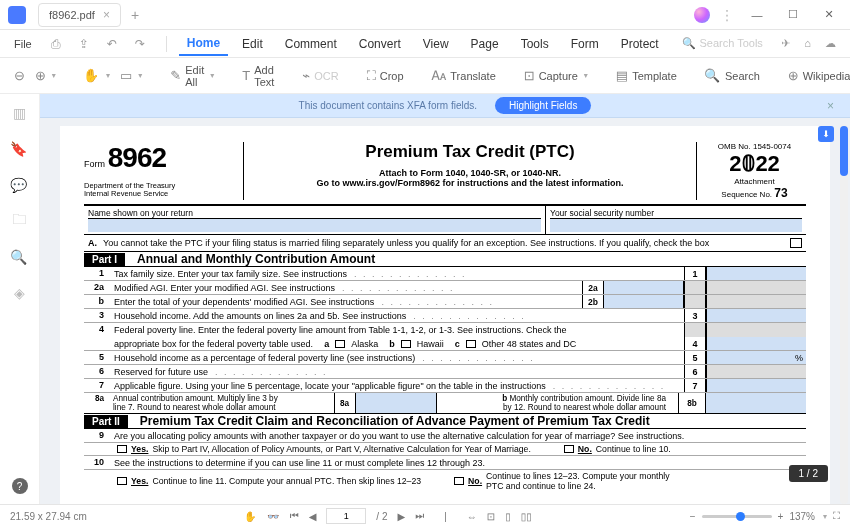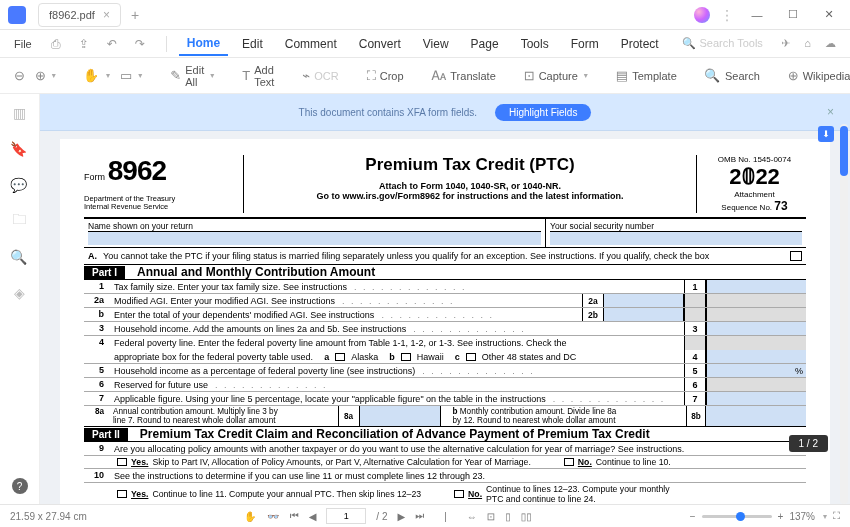--- a/index.html
+++ b/index.html
@@ -34,21 +34,21 @@
 .chev { font-size: 8px; color: #aaa; margin-left: 2px; }
 .disabled { color: #ccc; }
 
 
 .main { display: flex; height: 410px; position: relative; }
 .sidebar-left { width: 40px; background: #fff; border-right: 1px solid #eee; display: flex; flex-direction: column; align-items: center; padding-top: 10px; gap: 18px; }
 .sb-icon { width: 18px; height: 18px; color: #bbb; display: flex; align-items: center; justify-content: center; font-size: 14px; cursor: pointer; }
 .help-icon { margin-top: auto; margin-bottom: 10px; width: 16px; height: 16px; border-radius: 50%; background: #666; color: #fff; font-size: 10px; display: flex; align-items: center; justify-content: center; }
 
 .doc-area { flex: 1; overflow: hidden; background: #eef1f5; position: relative; }
-.xfa-bar { height: 37px; background: #d6e8ff; display: flex; align-items: center; justify-content: center; gap: 18px; font-size: 10px; color: #5a7aa8; border-bottom: 1px solid #c4d9f2; position: relative; }
+.xfa-bar { height: 24px; background: #d6e8ff; display: flex; align-items: center; justify-content: center; gap: 18px; font-size: 10px; color: #5a7aa8; border-bottom: 1px solid #c4d9f2; position: relative; }
 .highlight-btn { background: #3d7dff; color: #fff; padding: 3px 14px; border-radius: 10px; font-size: 10px; cursor: pointer; }
 .xfa-close { position: absolute; right: 16px; color: #8aa; cursor: pointer; font-size: 12px; }
 .dl-badge { position: absolute; top: 32px; right: 16px; width: 16px; height: 16px; background: #3d7dff; border-radius: 3px; color: #fff; display: flex; align-items: center; justify-content: center; font-size: 9px; }
 
 .page { background: #fff; margin: 8px 20px; padding: 16px 24px 0; font-size: 10px; color: #000; height: 380px; overflow: hidden; }
 .form-header { display: flex; border-bottom: 2px solid #000; padding-bottom: 4px; }
 .fh-left { width: 160px; border-right: 1px solid #000; padding-right: 8px; }
 .fh-left .form-lbl { font-size: 9px; }
 .fh-left .form-num { font-size: 28px; font-weight: 900; letter-spacing: -1px; }
 .fh-left .dept { font-size: 7.5px; line-height: 1.1; margin-top: 8px; }
@@ -86,34 +86,34 @@
 .fline .endfield { width: 100px; background: #cfe0f5; border-left: 1px solid #000; }
 .fline .gray { background: #ddd; }
 .mini-box { width: 10px; height: 8px; border: 1px solid #000; display: inline-block; margin: 0 3px; vertical-align: middle; }
 
 
 .row8a { display: flex; border-bottom: 1px solid #000; font-size: 8.2px; }
 .row8a .num { width: 26px; text-align: right; padding: 1px 6px 1px 0; font-weight: 700; }
 .row8a .c1 { flex: 1; padding: 1px 3px; }
 .row8a .bc { width: 22px; border-left: 1px solid #000; border-right: 1px solid #000; text-align: center; font-weight: 700; display: flex; align-items: center; justify-content: center; }
 .row8a .bf { width: 80px; background: #cfe0f5; }
-.row8a .c2 { flex: 1; padding: 1px 12px; border-left: 1px solid #000; }
-.row8a .endcell { width: 20px; border-left: 1px solid #000; border-right: 1px solid #000; text-align: center; font-weight: 700; display: flex; align-items: center; justify-content: center; }
+.row8a .c2 { flex: 1; padding: 1px 12px; border-left: 1px solid #000; text-align: right; }
+.row8a .endcell { width: 28px; border-left: 1px solid #000; border-right: 1px solid #000; text-align: center; font-weight: 700; display: flex; align-items: center; justify-content: center; }
 .row8a .endfield { width: 100px; background: #cfe0f5; }
 
 .yesno-row { display: flex; align-items: center; padding: 1px 0 1px 30px; font-size: 8.7px; border-bottom: 1px solid #aaa; }
 .yesno-row .mini-box { margin-right: 4px; }
 .yesno-row .yn { font-weight: 700; margin-right: 4px; text-decoration: underline; }
 .yesno-row .seg2 { margin-left: 30px; display: flex; align-items: center; }
 
 
 .statusbar { height: 23px; background: #fff; border-top: 1px solid #e5e5e5; display: flex; align-items: center; padding: 0 10px; font-size: 10px; color: #777; gap: 12px; }
 .sb-center { margin: 0 auto; display: flex; align-items: center; gap: 10px; }
 .sb-center .pg-input { border: 1px solid #ddd; width: 40px; height: 16px; font-size: 9px; text-align: center; }
-.pg-counter { position: absolute; right: 22px; bottom: 52px; background: #333; color: #fff; padding: 3px 10px; border-radius: 3px; font-size: 10px; }
+.pg-counter { position: absolute; right: 22px; bottom: 22px; background: #333; color: #fff; padding: 3px 10px; border-radius: 3px; font-size: 10px; }
 .zoom-slider { display: flex; align-items: center; gap: 6px; }
 .slider-track { width: 70px; height: 3px; background: #ccc; border-radius: 2px; position: relative; overflow: visible; }
 .slider-track::before { content: ""; position: absolute; left: 34px; top: -3px; width: 9px; height: 9px; background: #2b7cff; border-radius: 50%; }
 .scrollbar-v { position: absolute; right: 2px; top: 30px; bottom: 0; width: 8px; background: #f0f0f0; border-radius: 4px; }
 .scroll-thumb { position: absolute; top: 2px; width: 8px; height: 50px; background: #3d7dff; border-radius: 4px; }
 </style>
 </head>
 <body>
 
 <div class="titlebar">

